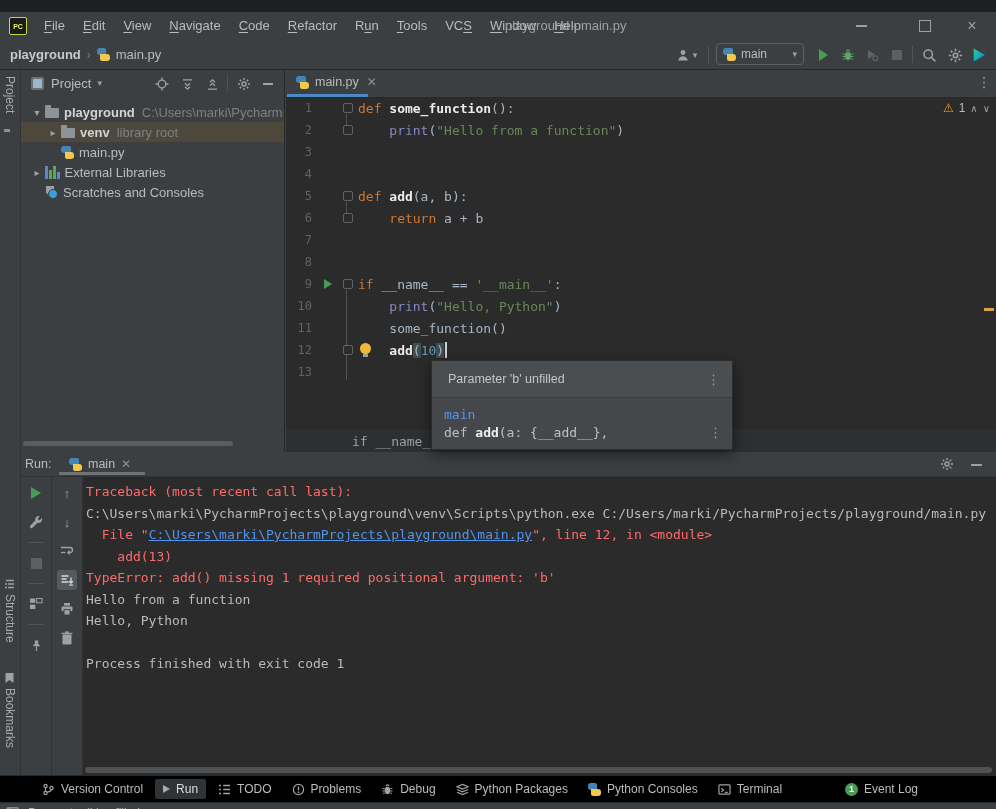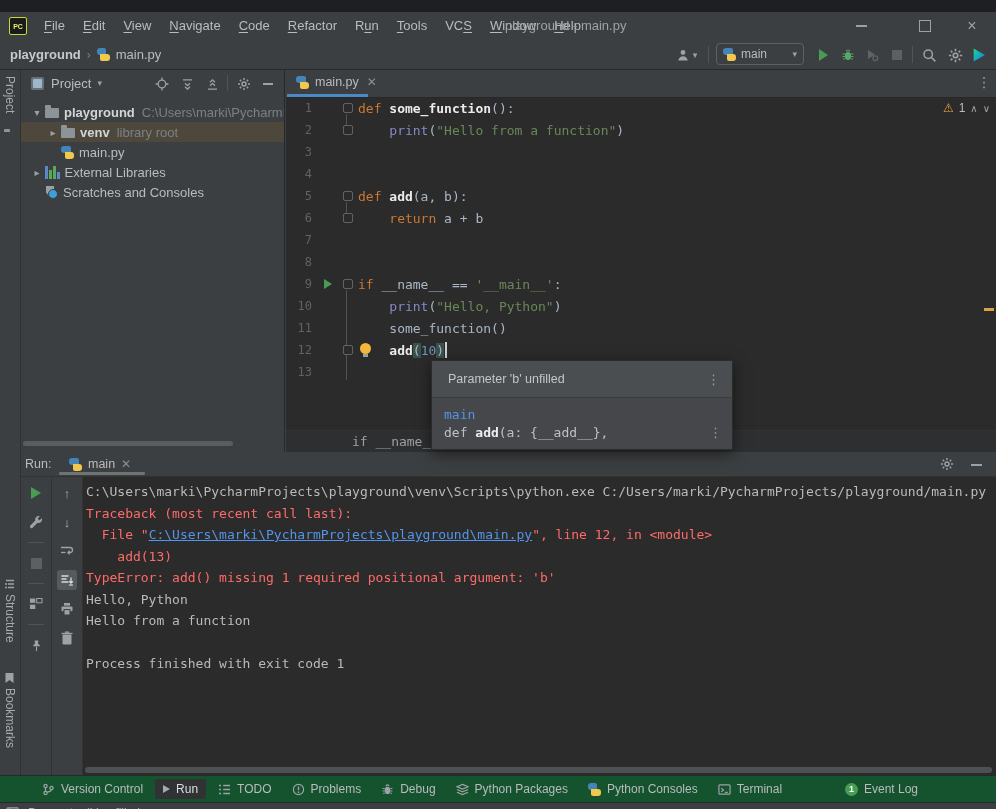--- a/index.html
+++ b/index.html
@@ -131,21 +131,21 @@
   .rtb-btn.sel{background:#555a5e;border-radius:3px;}
   .rtb-div{width:1px;background:#323232;}
   #console{flex:1;background:#2b2b2b;position:relative;overflow:hidden;
            font-family:"DejaVu Sans Mono",monospace;font-size:13px;line-height:21.5px;padding:4px 0 0 3px;}
   .c-out{color:#bababa;} .c-err{color:#ff6b68;} .c-lnk{color:#5394ec;text-decoration:underline;}
   .console-line{white-space:pre;height:21.5px;}
   #console-hscroll{position:absolute;left:2px;right:4px;bottom:2px;height:6px;background:#4d5154;border-radius:3px;}
   .arrow-gl{color:#a7abad;font-size:13px;}
 
   
-  #bottombar{position:absolute;left:0;top:763px;width:996px;height:27px;background:#14532d;border-top:1px solid #282828;
+  #bottombar{position:absolute;left:0;top:763px;width:996px;height:27px;background:#000000;border-top:1px solid #282828;
              display:flex;align-items:center;padding-left:34px;box-sizing:border-box;gap:20px;}
   .bb-btn{display:flex;align-items:center;gap:6px;padding:3px 8px;border-radius:2px;color:#b8bcbe;font-size:12px;}
   .bb-btn.active{background:#303234;color:#dadcde;}
   .bb-btn .tri{width:0;height:0;border-left:7px solid #a7abad;border-top:4.5px solid transparent;border-bottom:4.5px solid transparent;}
   #event-log{margin-left:auto;margin-right:78px;display:flex;align-items:center;gap:6px;font-size:12px;color:#b8bcbe;}
   #el-badge{width:13px;height:13px;border-radius:50%;background:#499c54;color:#fff;font-size:9px;font-weight:bold;
             display:flex;align-items:center;justify-content:center;}
 
   
   #statusbar{position:absolute;left:0;top:790px;width:996px;height:19px;background:#3c3f41;border-top:1px solid #282828;
@@ -552,27 +552,27 @@
           <svg width="12" height="14" viewBox="0 0 12 14" fill="#9da2a6">
               <rect x="1.5" y="3.6" width="9" height="9.9" rx="1"></rect>
               <rect x="0.5" y="1.8" width="11" height="1.3"></rect>
               <rect x="4" y="0.5" width="4" height="1.3"></rect>
             </svg>
         </span>
       </div>
       <div class="rtb-div"></div>
       <div id="console">
         <div id="console-lines">
+            <div class="console-line"><span class="c-err">Traceback (most recent call last):</span></div>
             <div class="console-line"><span class="c-out">C:\Users\marki\PycharmProjects\playground\venv\Scripts\python.exe C:/Users/marki/PycharmProjects/playground/main.py</span></div>
-            <div class="console-line"><span class="c-err">Traceback (most recent call last):</span></div>
             <div class="console-line"><span class="c-err">  File "</span><span class="c-lnk">C:\Users\marki\PycharmProjects\playground\main.py</span><span class="c-err">", line 12, in &lt;module&gt;</span></div>
             <div class="console-line"><span class="c-err">    add(13)</span></div>
             <div class="console-line"><span class="c-err">TypeError: add() missing 1 required positional argument: 'b'</span></div>
+            <div class="console-line"><span class="c-out">Hello from a function</span></div>
             <div class="console-line"><span class="c-out">Hello, Python</span></div>
-            <div class="console-line"><span class="c-out">Hello from a function</span></div>
             <div class="console-line"><span class="c-out"></span></div>
             <div class="console-line"><span class="c-out">Process finished with exit code 1</span></div>
           </div>
         <div id="console-hscroll"></div>
       </div>
     </div>
   </div>
 
   <div id="bottombar">
     <div id="bb-buttons" style="display:flex;align-items:center;gap:4px;">

